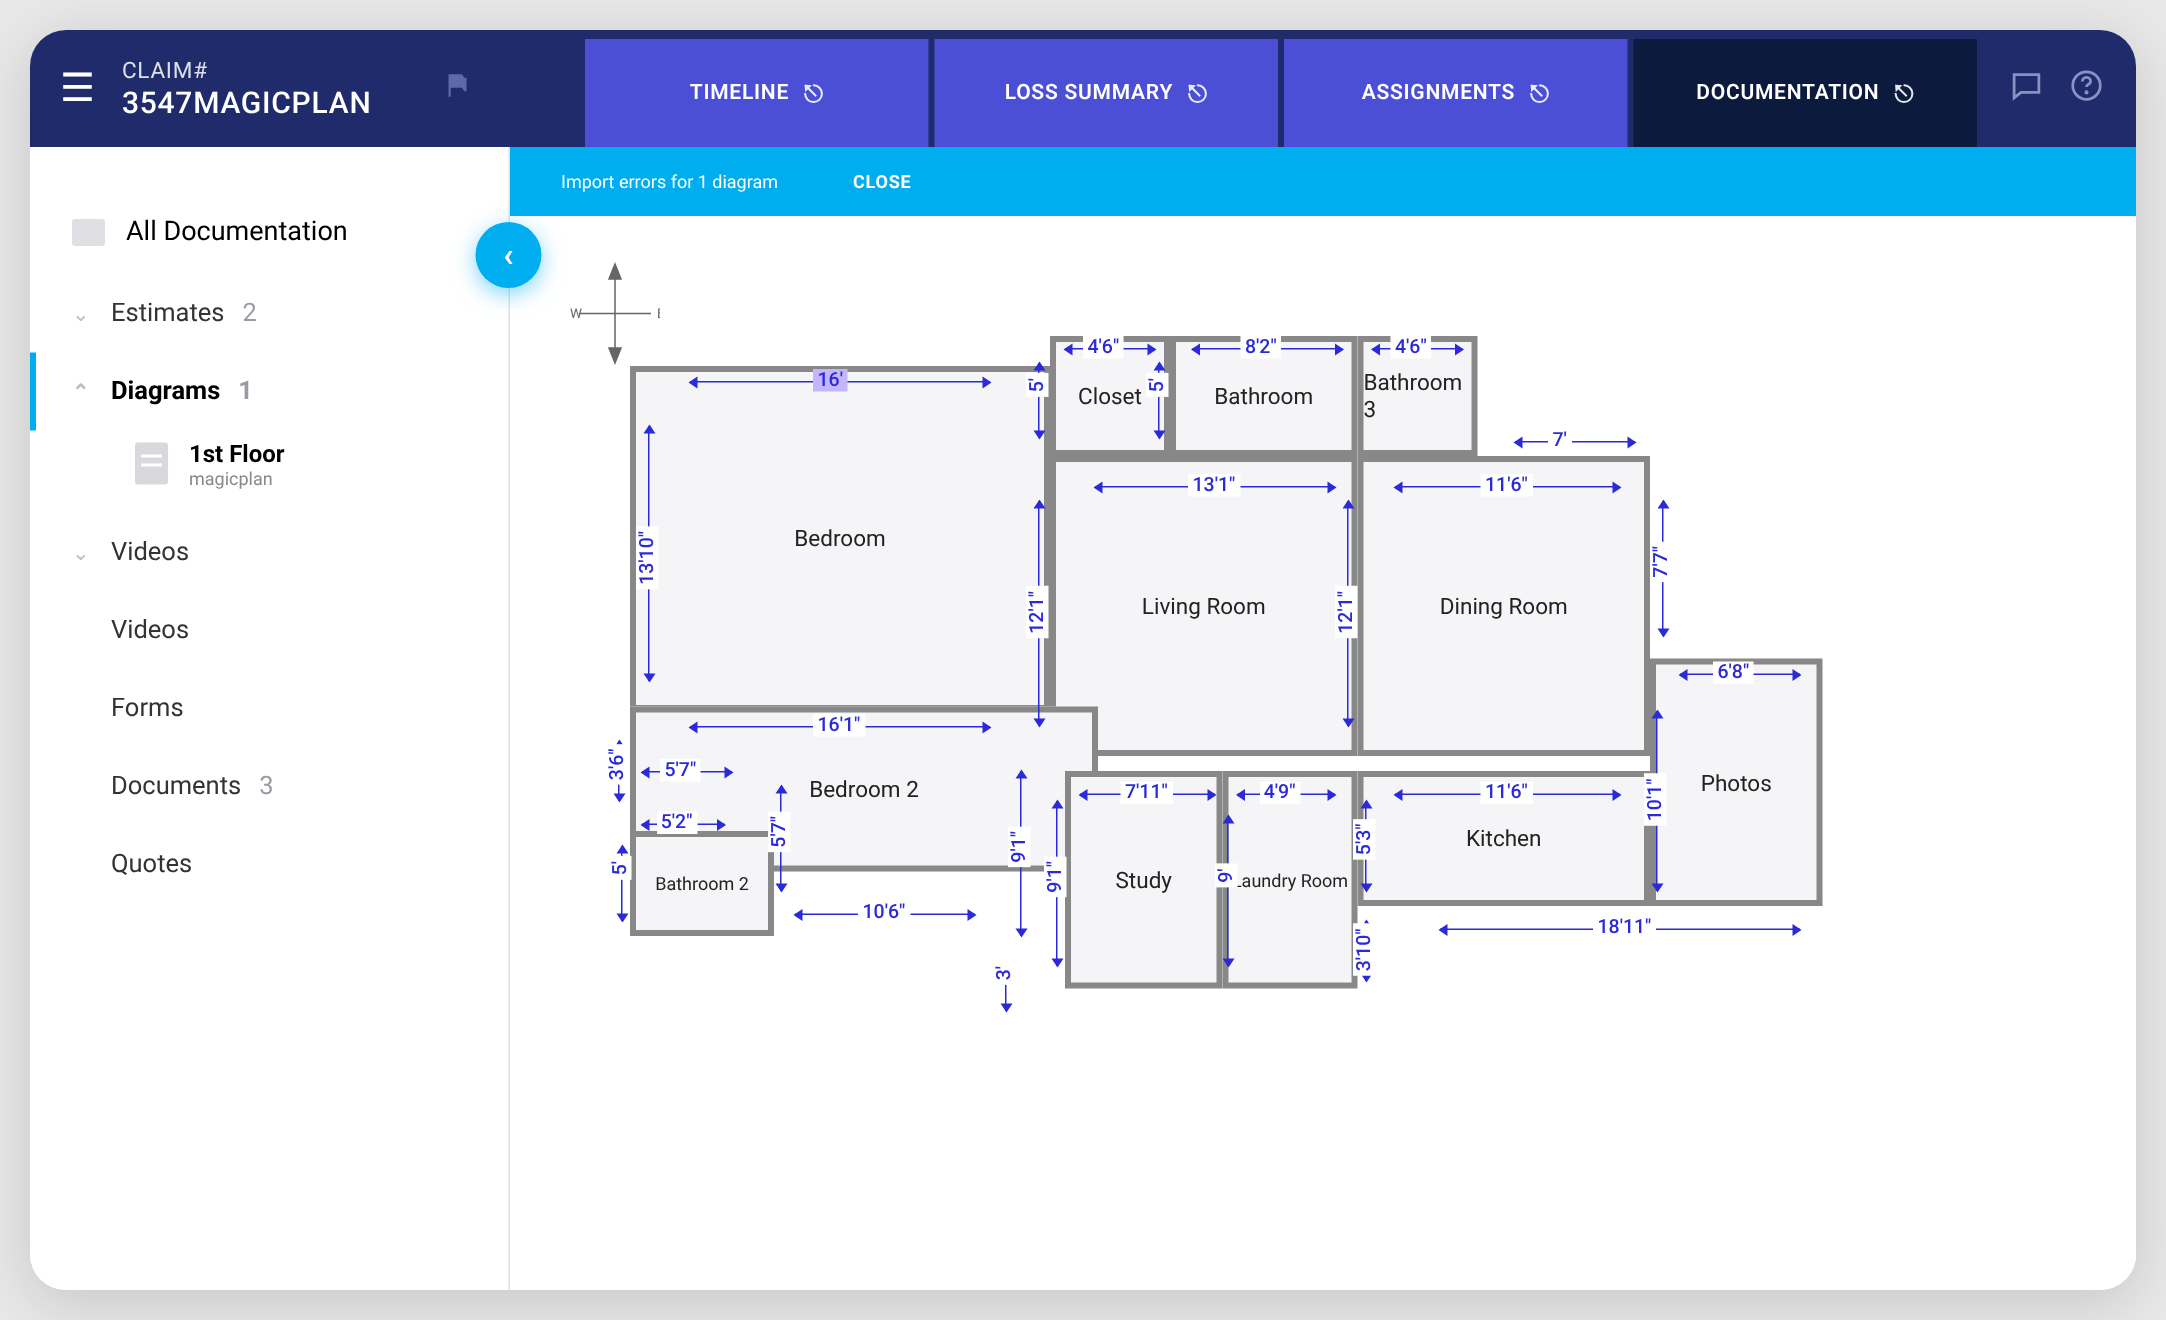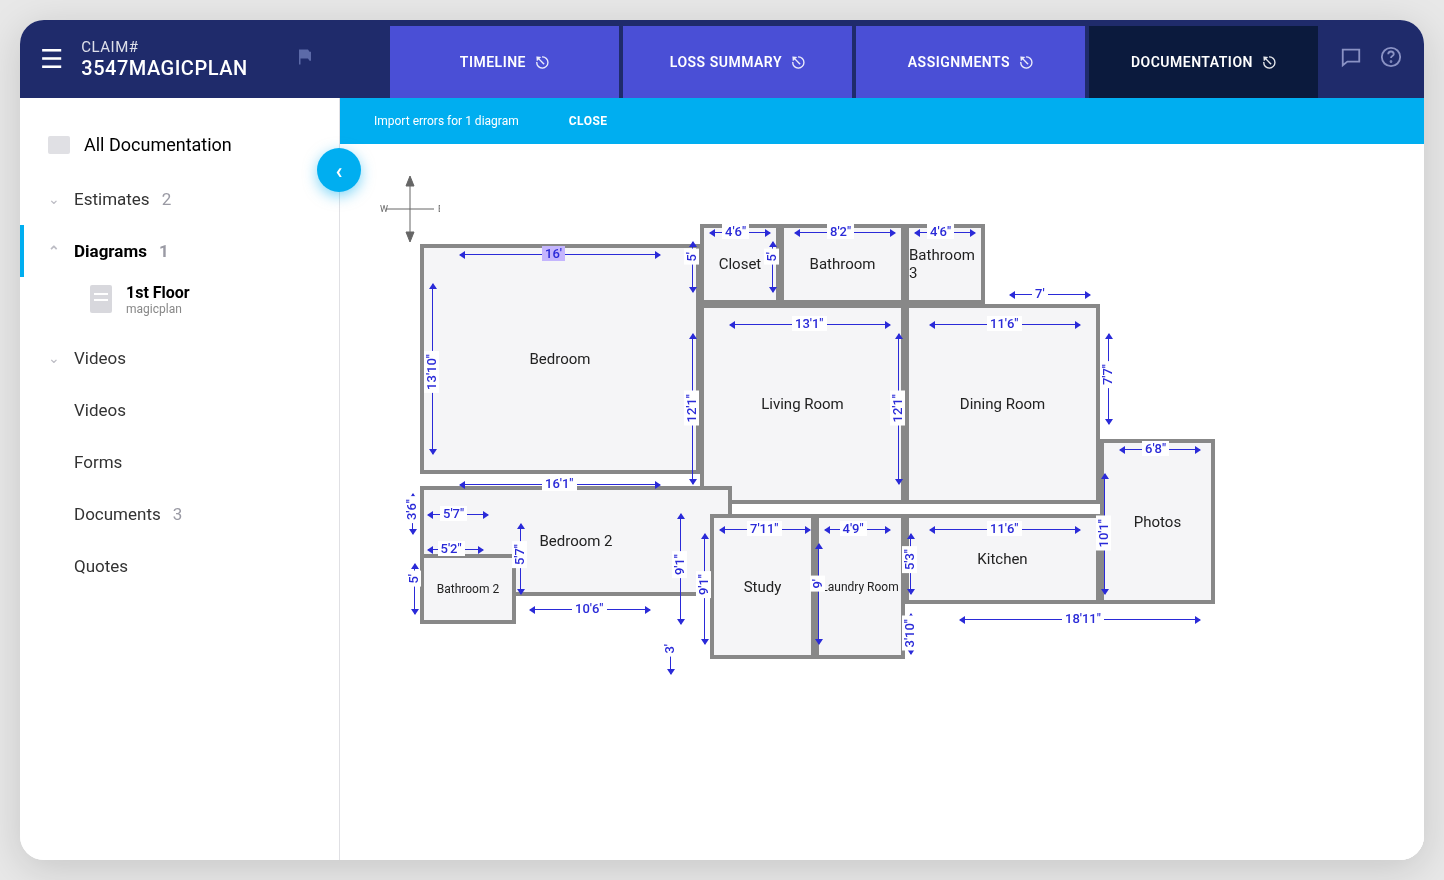--- a/index.html
+++ b/index.html
@@ -61,21 +61,21 @@
   .tab.active { background: #0b1a3d; }
   .tab .launch { font-size: 16px; opacity: 0.9; }
   .header-right { display:flex; align-items:center; gap:18px; padding: 0 22px; color: #8a92c4; }
   .header-right svg, .header-right .icon { width:22px; height:22px; }
 
   .body { flex:1; display:flex; min-height:0; }
   .sidebar {
     width: 320px;
     background: #fff;
     border-right: 1px solid #e0e0e4;
-    padding: 36px 0;
+    padding: 46px 0;
     position:relative;
   }
   .side-header {
     display:flex; align-items:center; gap:14px;
     padding: 0 28px 18px 28px;
     font-size: 18px;
     color: #000;
   }
   .folder-icon { width:22px; height:18px; background:#e0e0e4; border-radius:2px; }
   .side-item {
@@ -294,21 +294,21 @@
           </svg>
         </div>
 
         <div class="floorplan" id="floorplan">
             <div class="room" style="left: 20px; top: 20px; width: 280px; height: 230px;">Bedroom</div>
             <div class="room" style="left: 300px; top: 0px; width: 80px; height: 80px;">Closet</div>
             <div class="room" style="left: 380px; top: 0px; width: 125px; height: 80px;">Bathroom</div>
             <div class="room" style="left: 505px; top: 0px; width: 80px; height: 80px;">Bathroom 3</div>
             <div class="room" style="left: 300px; top: 80px; width: 205px; height: 200px;">Living Room</div>
             <div class="room" style="left: 505px; top: 80px; width: 195px; height: 200px;">Dining Room</div>
-            <div class="room" style="left: 20px; top: 262px; width: 312px; height: 110px;">Bedroom 2</div>
+            <div class="room" style="left: 20px; top: 247px; width: 312px; height: 110px;">Bedroom 2</div>
             <div class="room" style="left: 0px; top: 330px; width: 96px; height: 70px; font-size: 12px; margin-left: 20px;">Bathroom 2</div>
             <div class="room" style="left: 310px; top: 290px; width: 105px; height: 145px;">Study</div>
             <div class="room" style="left: 415px; top: 290px; width: 90px; height: 145px; font-size: 12px;">Laundry Room</div>
             <div class="room" style="left: 505px; top: 290px; width: 195px; height: 90px;">Kitchen</div>
             <div class="room" style="left: 700px; top: 215px; width: 115px; height: 165px;">Photos</div>
             <div class="dim-line h" style="left: 60px; top: 30px; width: 200px;"></div>
             <div class="dim" style="left: 142px; top: 22px; background: #c4b5fd; padding: 0px 3px;">16'</div>
             <div class="dim-line h" style="left: 310px; top: 8px; width: 60px;"></div>
             <div class="dim" style="left: 322px; top: 0px; background: rgb(255, 255, 255); padding: 0px 3px;">4'6"</div>
             <div class="dim-line h" style="left: 395px; top: 8px; width: 100px;"></div>

